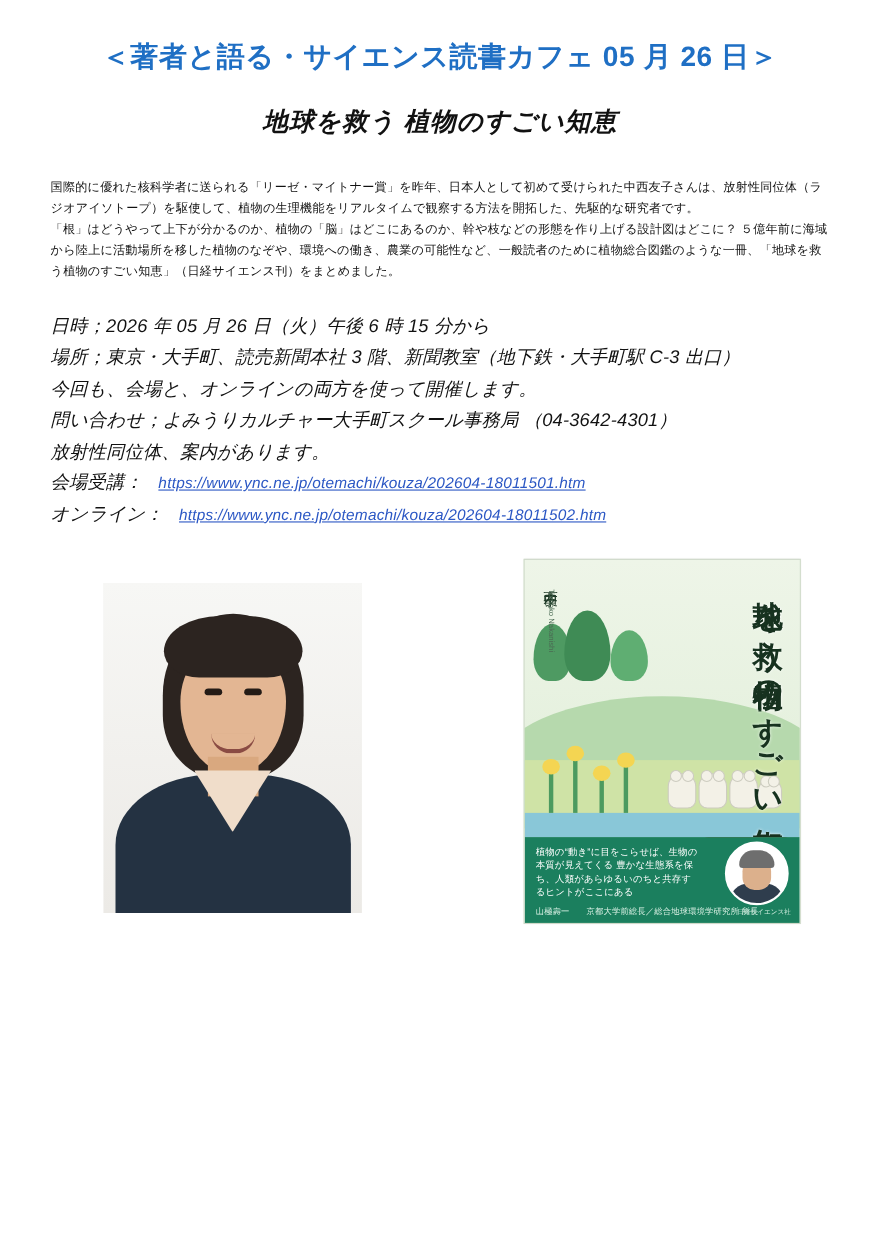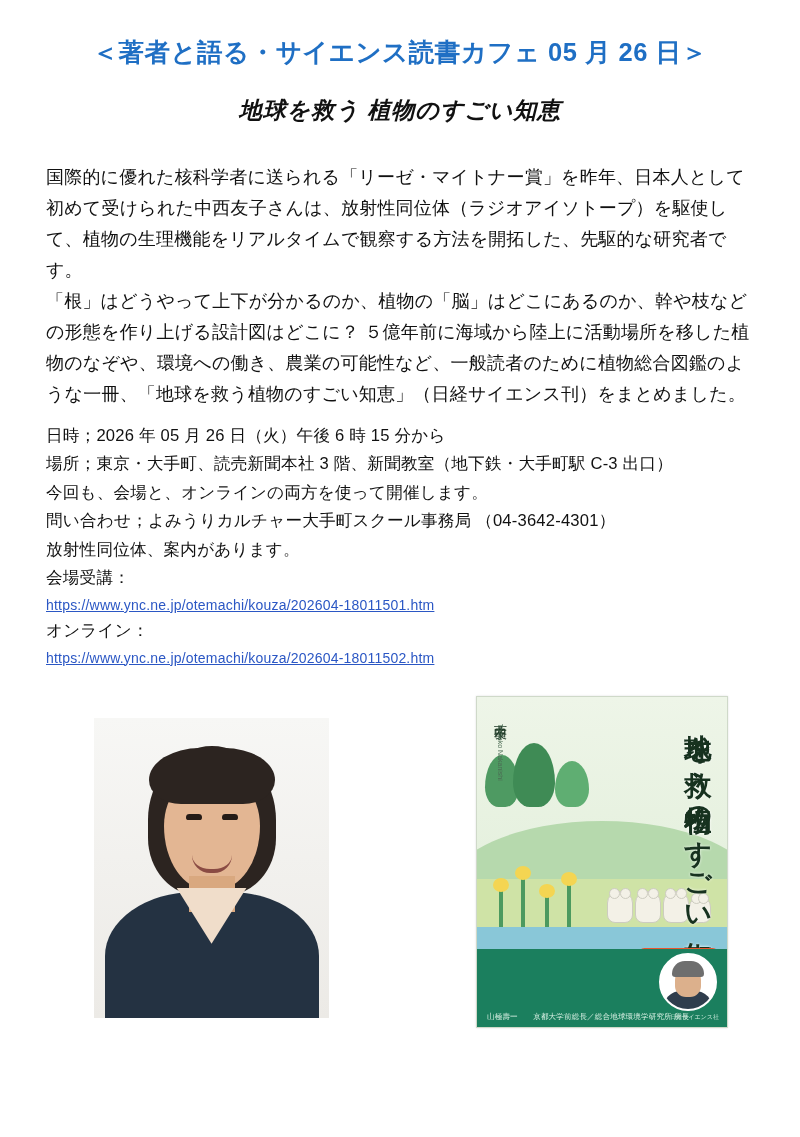--- a/index.html
+++ b/index.html
@@ -36,44 +36,44 @@
     margin-top: 26px;
     text-align: center;
     font-weight: bold;
     font-style: italic;
     font-size: 23px;
     color: #111111;
     letter-spacing: 1px;
   }
   .body-block {
     margin-top: 36px;
-    font-size: 18px;
+    font-size: 11px;
     line-height: 1.72;
     color: #111111;
     letter-spacing: 0.2px;
   }
   .body-block p {
     margin: 0;
   }
   .info-block {
-    margin-top: 12px;
+    margin-top: 26px;
     font-size: 16.6px;
     line-height: 1.72;
     color: #111111;
     letter-spacing: 0.2px;
+    font-style: italic;
   }
   .info-block .row {
     white-space: nowrap;
   }
   .link-row {
     display: flex;
     align-items: baseline;
-    gap: 0;
+    gap: 14px;
     white-space: nowrap;
-    flex-direction: column;
   }
   .link-row .lbl {
     flex: 0 0 auto;
   }
   a.url {
     color: #2b57c4;
     text-decoration: underline;
     font-size: 14px;
   }
   .media {
@@ -480,20 +480,21 @@
       <div class="vtitle">地球を救う植物のすごい知恵</div>
 
       <div class="author">
         <span>中西友子</span>
         <small>Tomoko Nakanishi</small>
       </div>
 
       <div class="badge-label">ゴリラ研究の第一人者</div>
 
       <div class="band">
+        <div class="bl">植物の“動き”に目をこらせば、生物の本質が見えてくる 豊かな生態系を保ち、人類があらゆるいのちと共存するヒントがここにある</div>
         <div class="bottom-line">山極壽一　　京都大学前総長／総合地球環境学研究所 所長</div>
         <div class="pub">日経サイエンス社</div>
         <div class="badge">
           <div class="bbody"></div>
           <div class="bface"></div>
           <div class="bhair"></div>
         </div>
       </div>
     </div>
 

